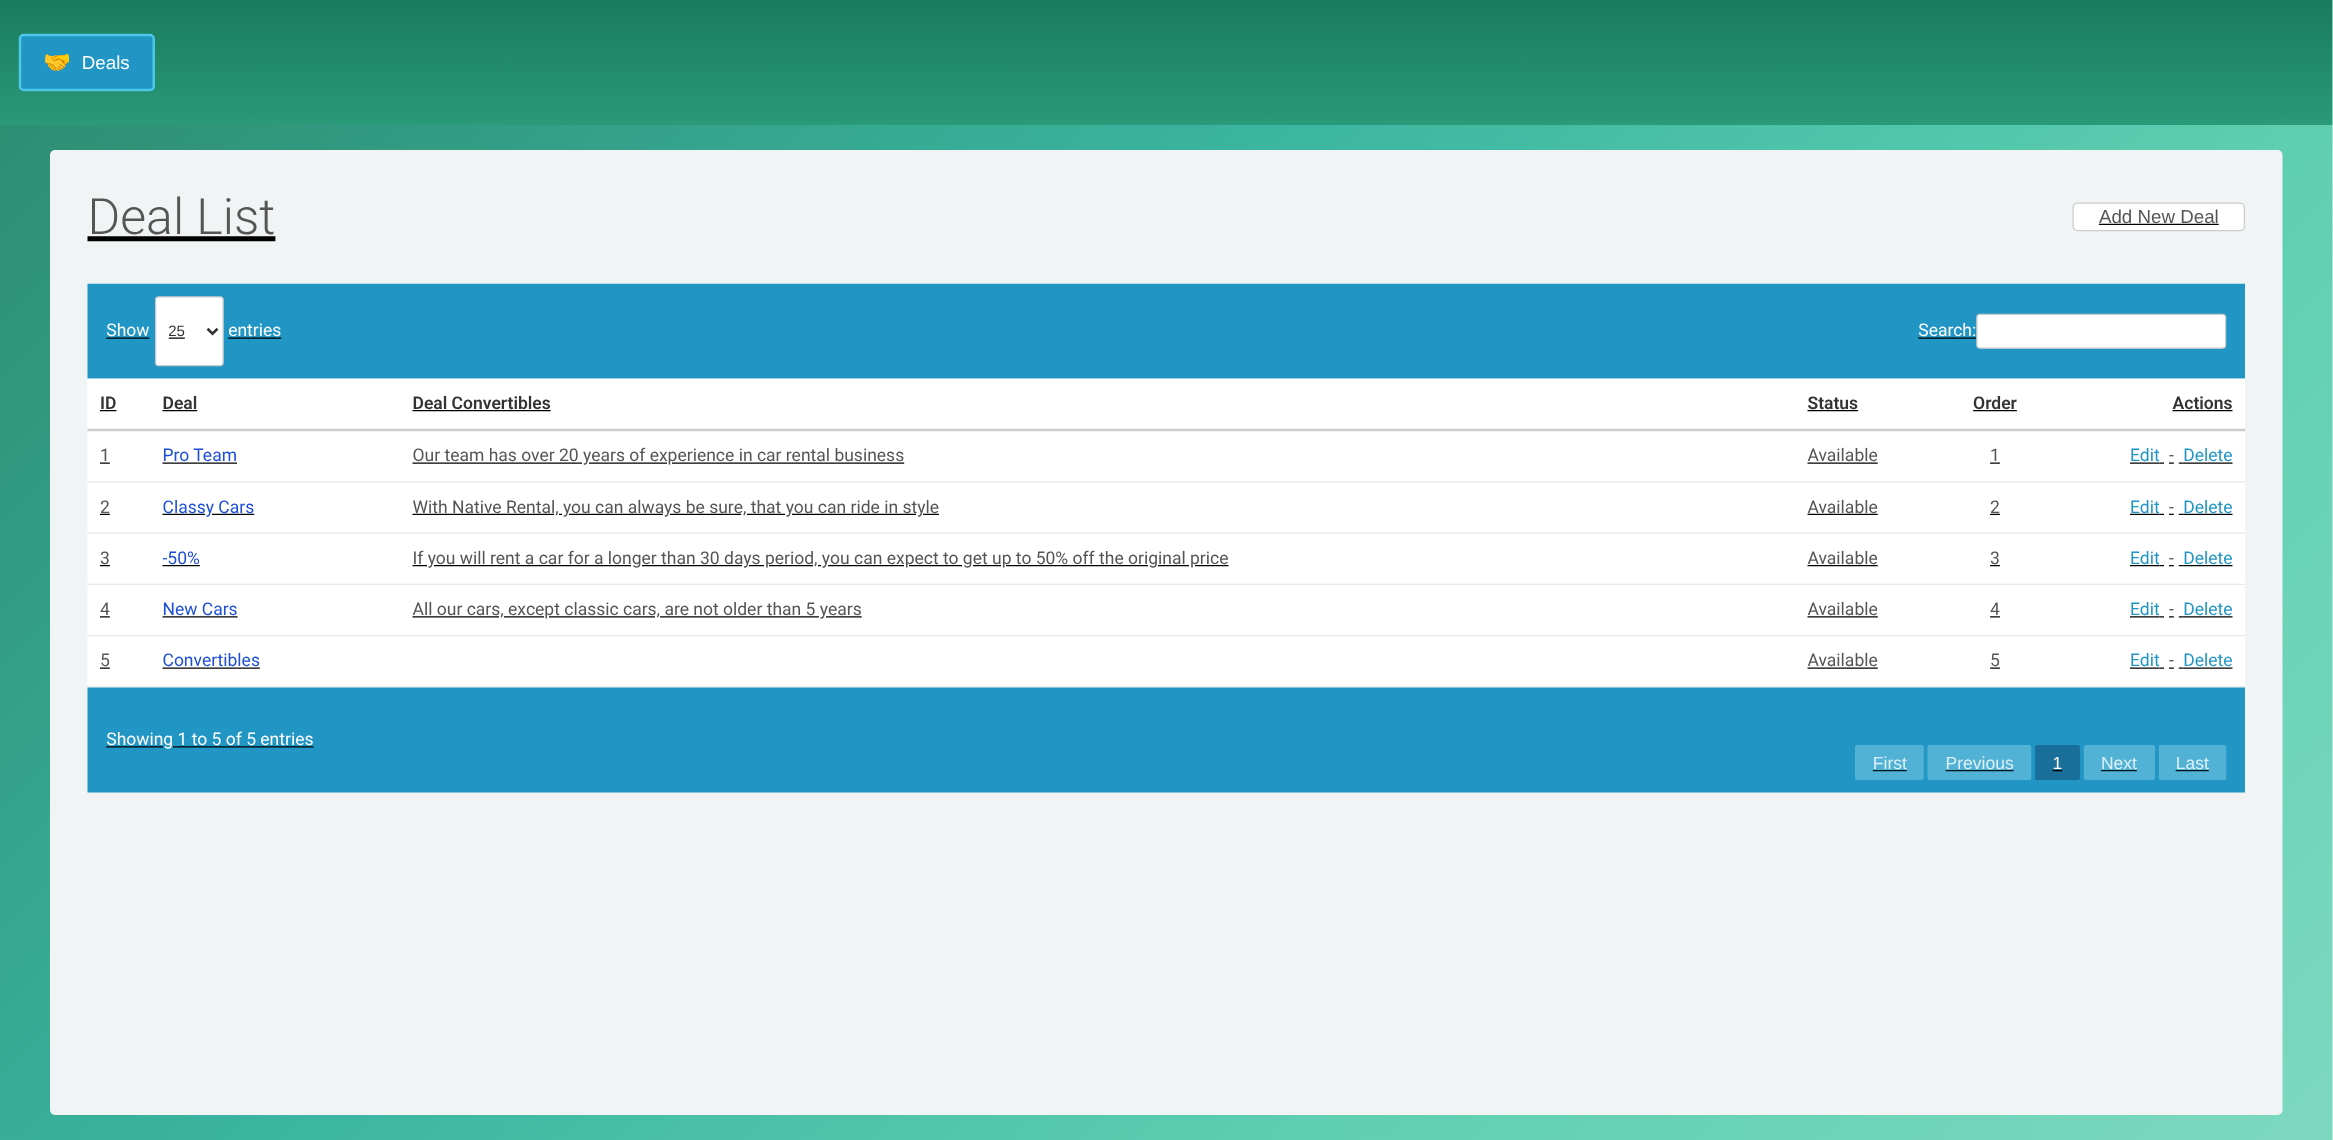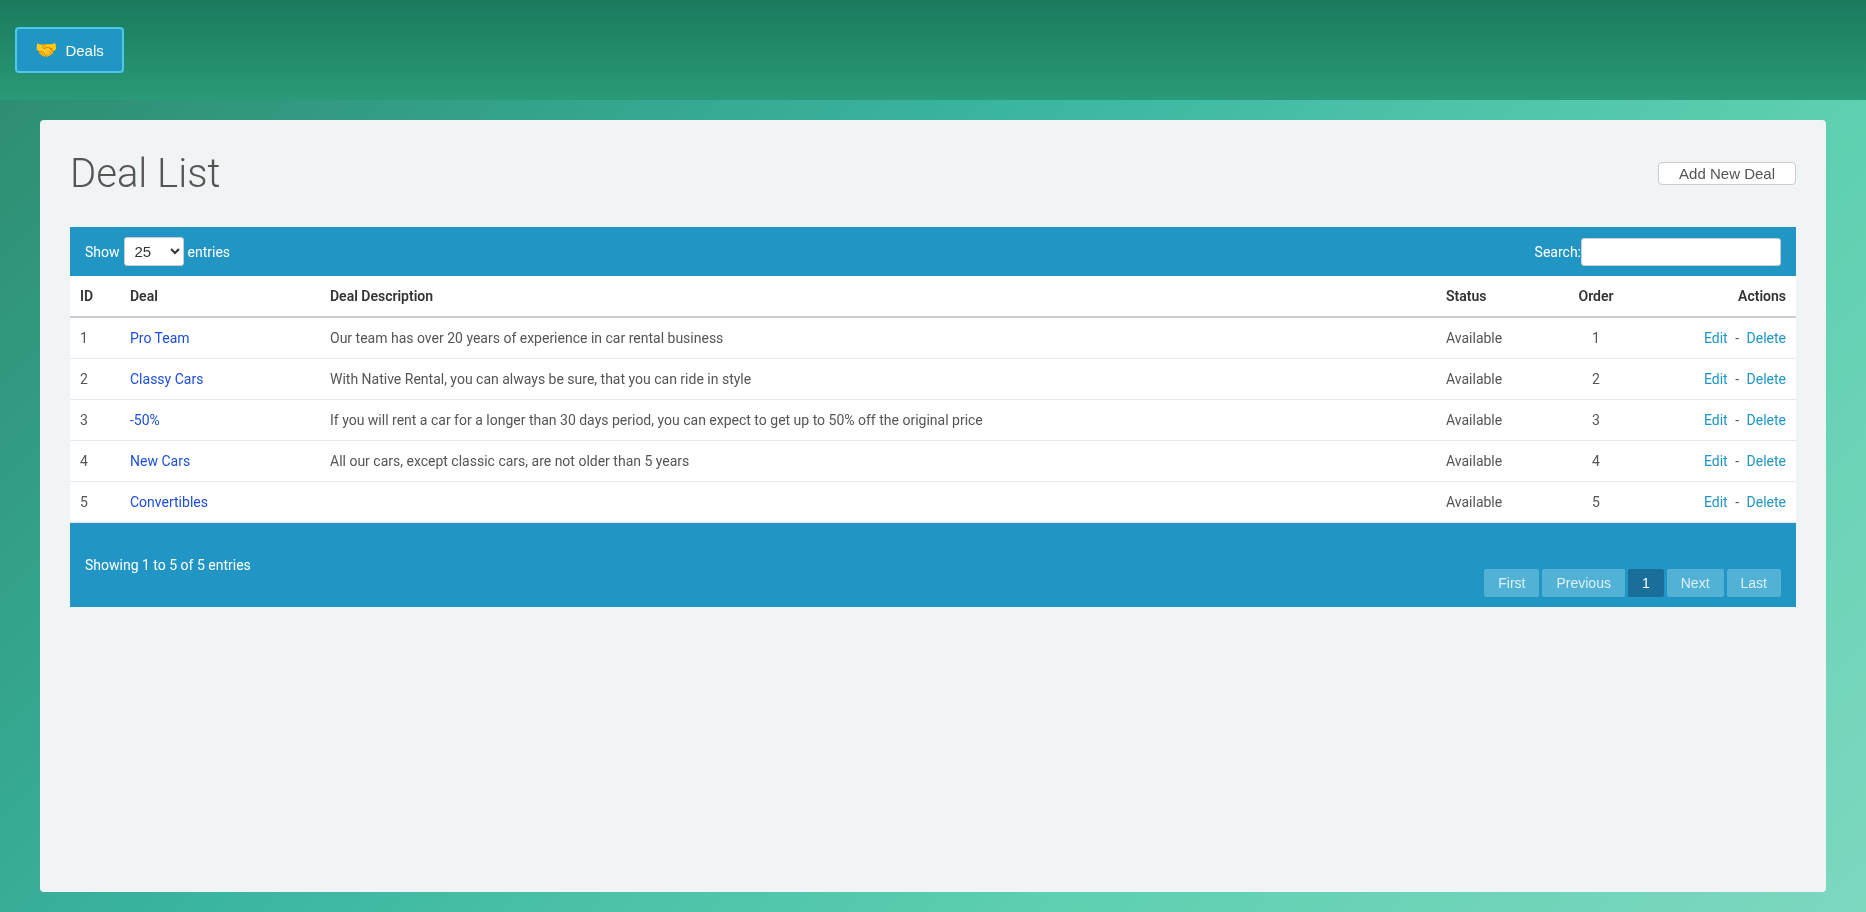--- a/index.html
+++ b/index.html
@@ -33,20 +33,21 @@
     }
     .deals-icon { font-size: 18px; }
 
     
     .main-content {
       margin: 20px 40px;
       background: #f0f4f5;
       border-radius: 4px;
       padding: 30px 30px 40px 30px;
       flex: 1;
+      text-decoration: underline;
     }
 
     
     .content-header {
       display: flex;
       justify-content: space-between;
       align-items: center;
       margin-bottom: 30px;
     }
     .page-title {
@@ -73,24 +74,24 @@
       justify-content: space-between;
       color: #fff;
     }
     .show-entries {
       display: flex;
       align-items: center;
       gap: 4px;
       font-size: 14px;
     }
     .show-entries select {
-      padding: 4px 6px;
+      padding: 19px 6px;
       border: 1px solid #ccc;
       border-radius: 3px;
-      font-size: 15px;
+      font-size: 12px;
       background: #fff;
       color: #333;
     }
     .search-box {
       display: flex;
       align-items: center;
       font-size: 14px;
     }
     .search-box input {
       padding: 5px 8px;
@@ -219,21 +220,21 @@
       <span>Search:</span>
       <input type="text" placeholder="" style="">
     </div>
   </div>
 
   <table class="data-table">
     <thead>
       <tr>
         <th class="col-id">ID</th>
         <th class="col-deal">Deal</th>
-        <th class="col-desc">Deal Description</th>
+        <th class="col-desc">Deal Convertibles</th>
         <th class="col-status">Status</th>
         <th class="col-order">Order</th>
         <th class="col-actions">Actions</th>
       </tr>
     </thead>
     <tbody id="table-body">
 
     <tr>
       <td class="col-id">1</td>
       <td class="col-deal">

